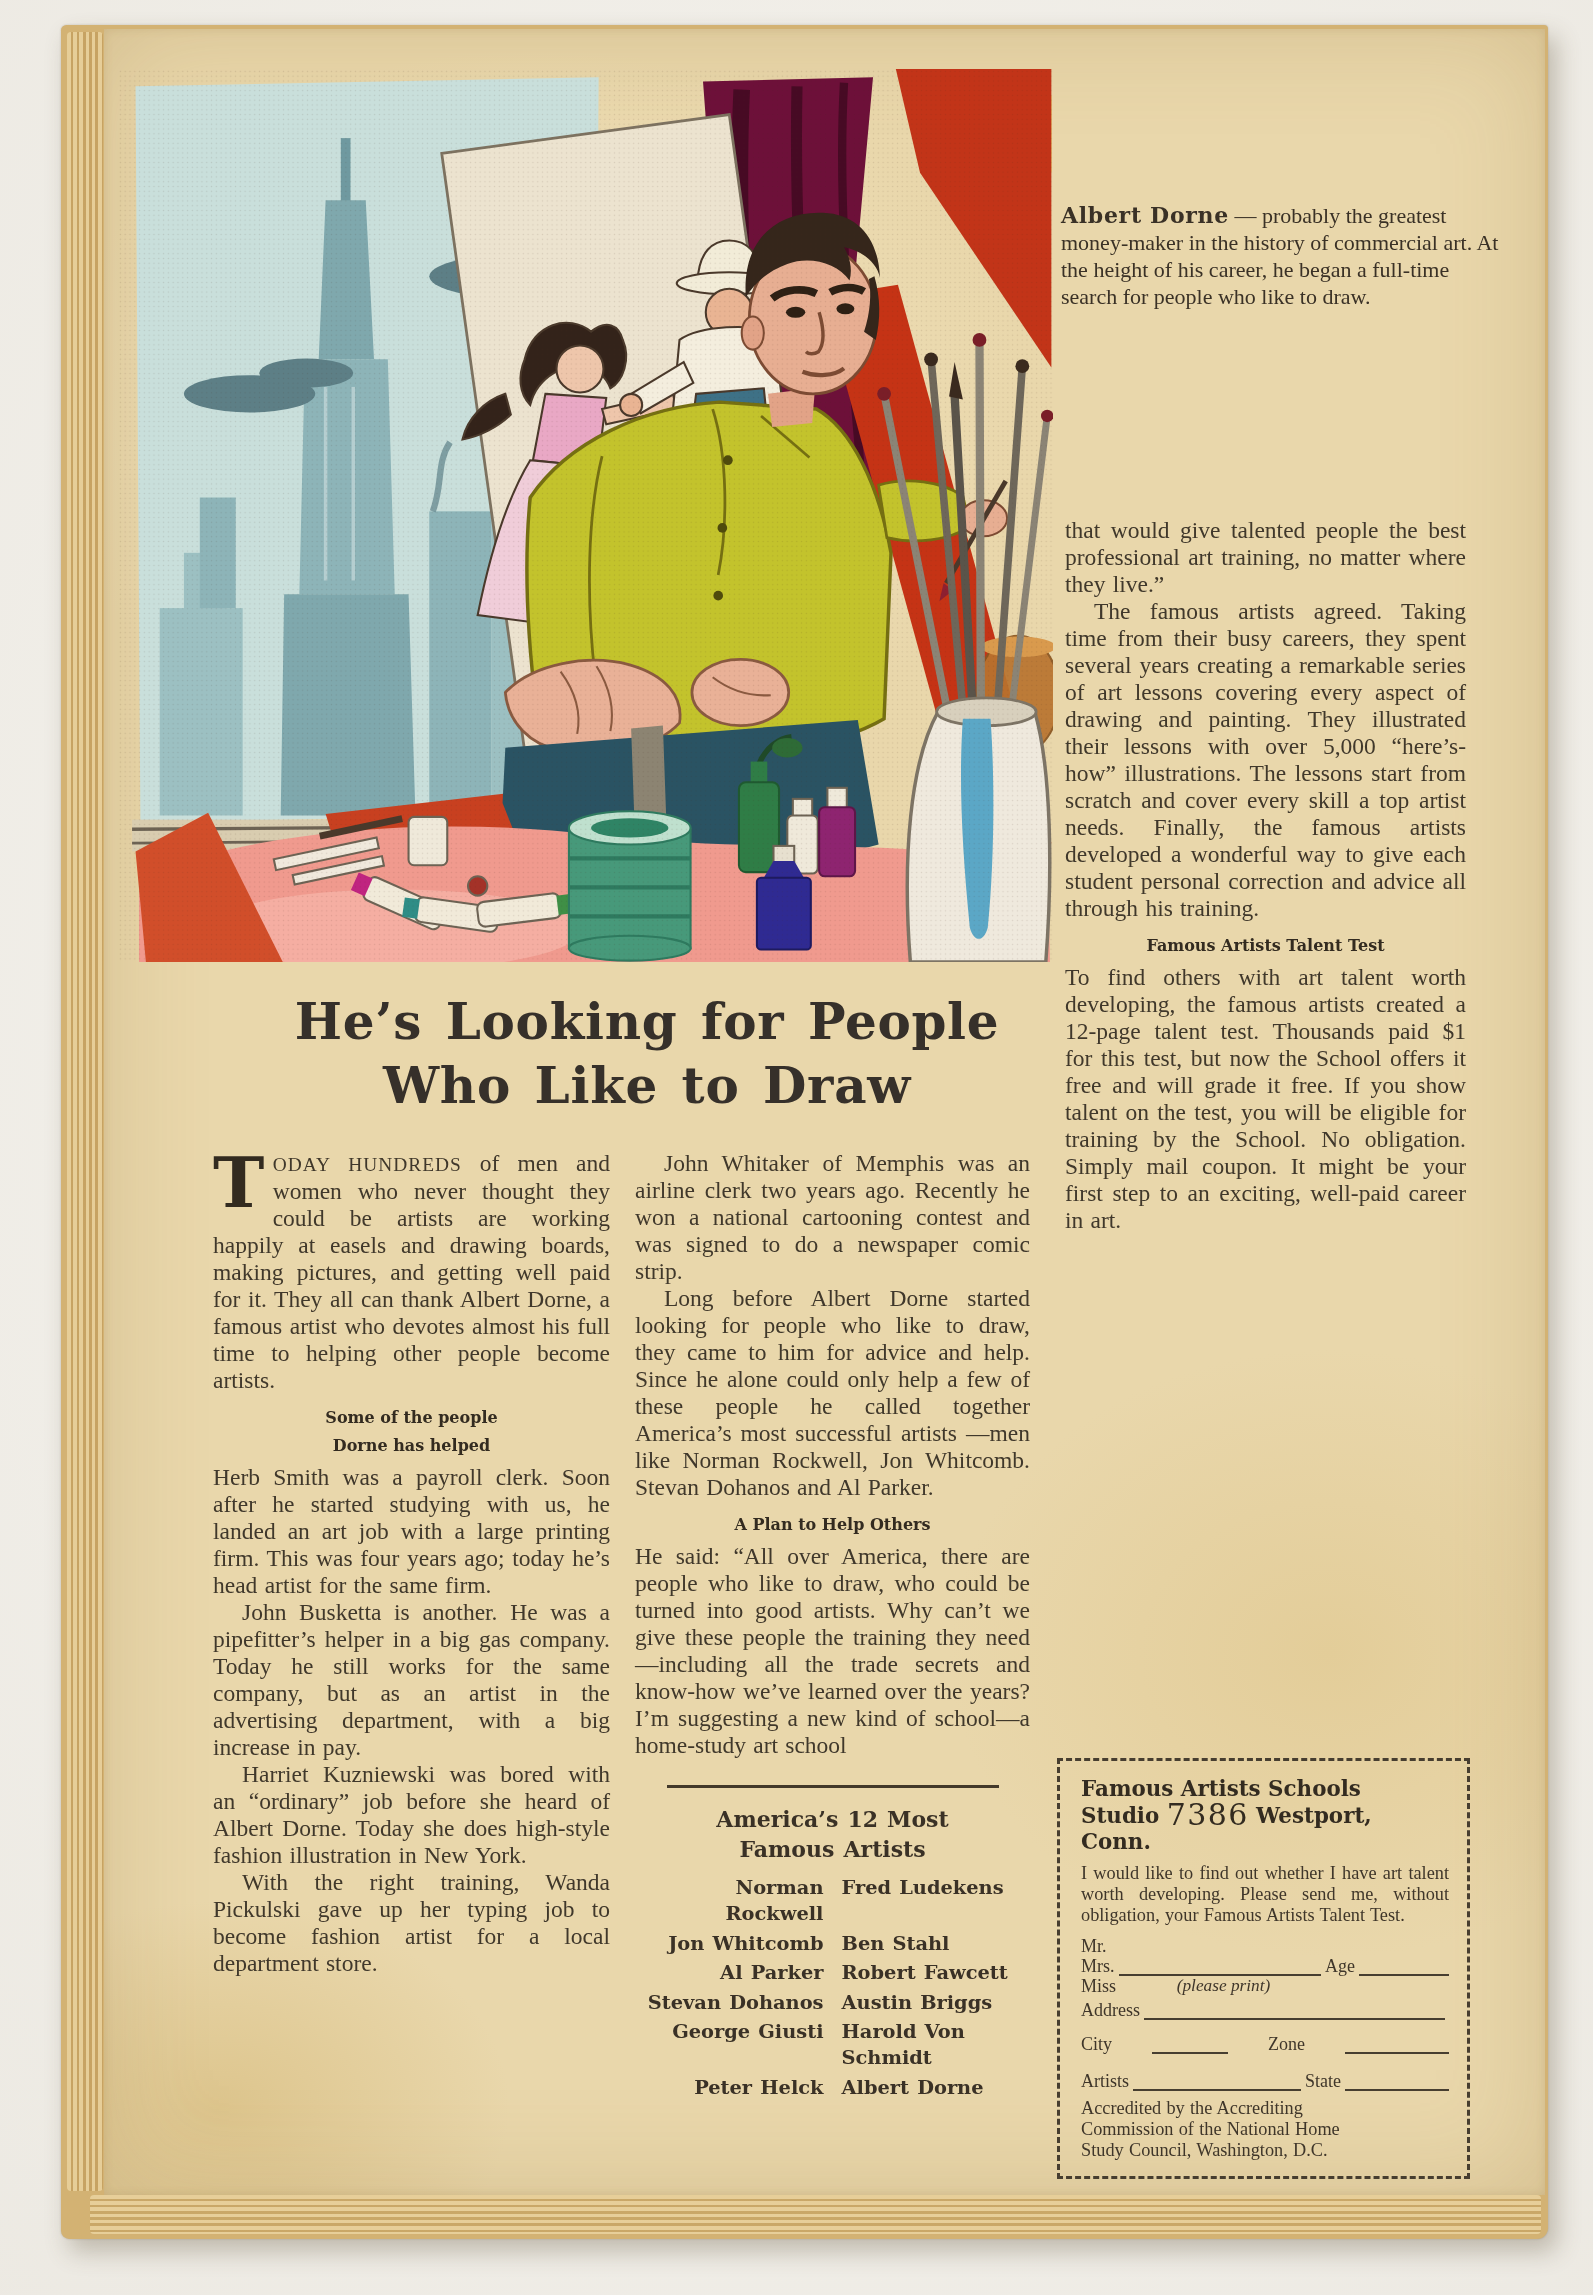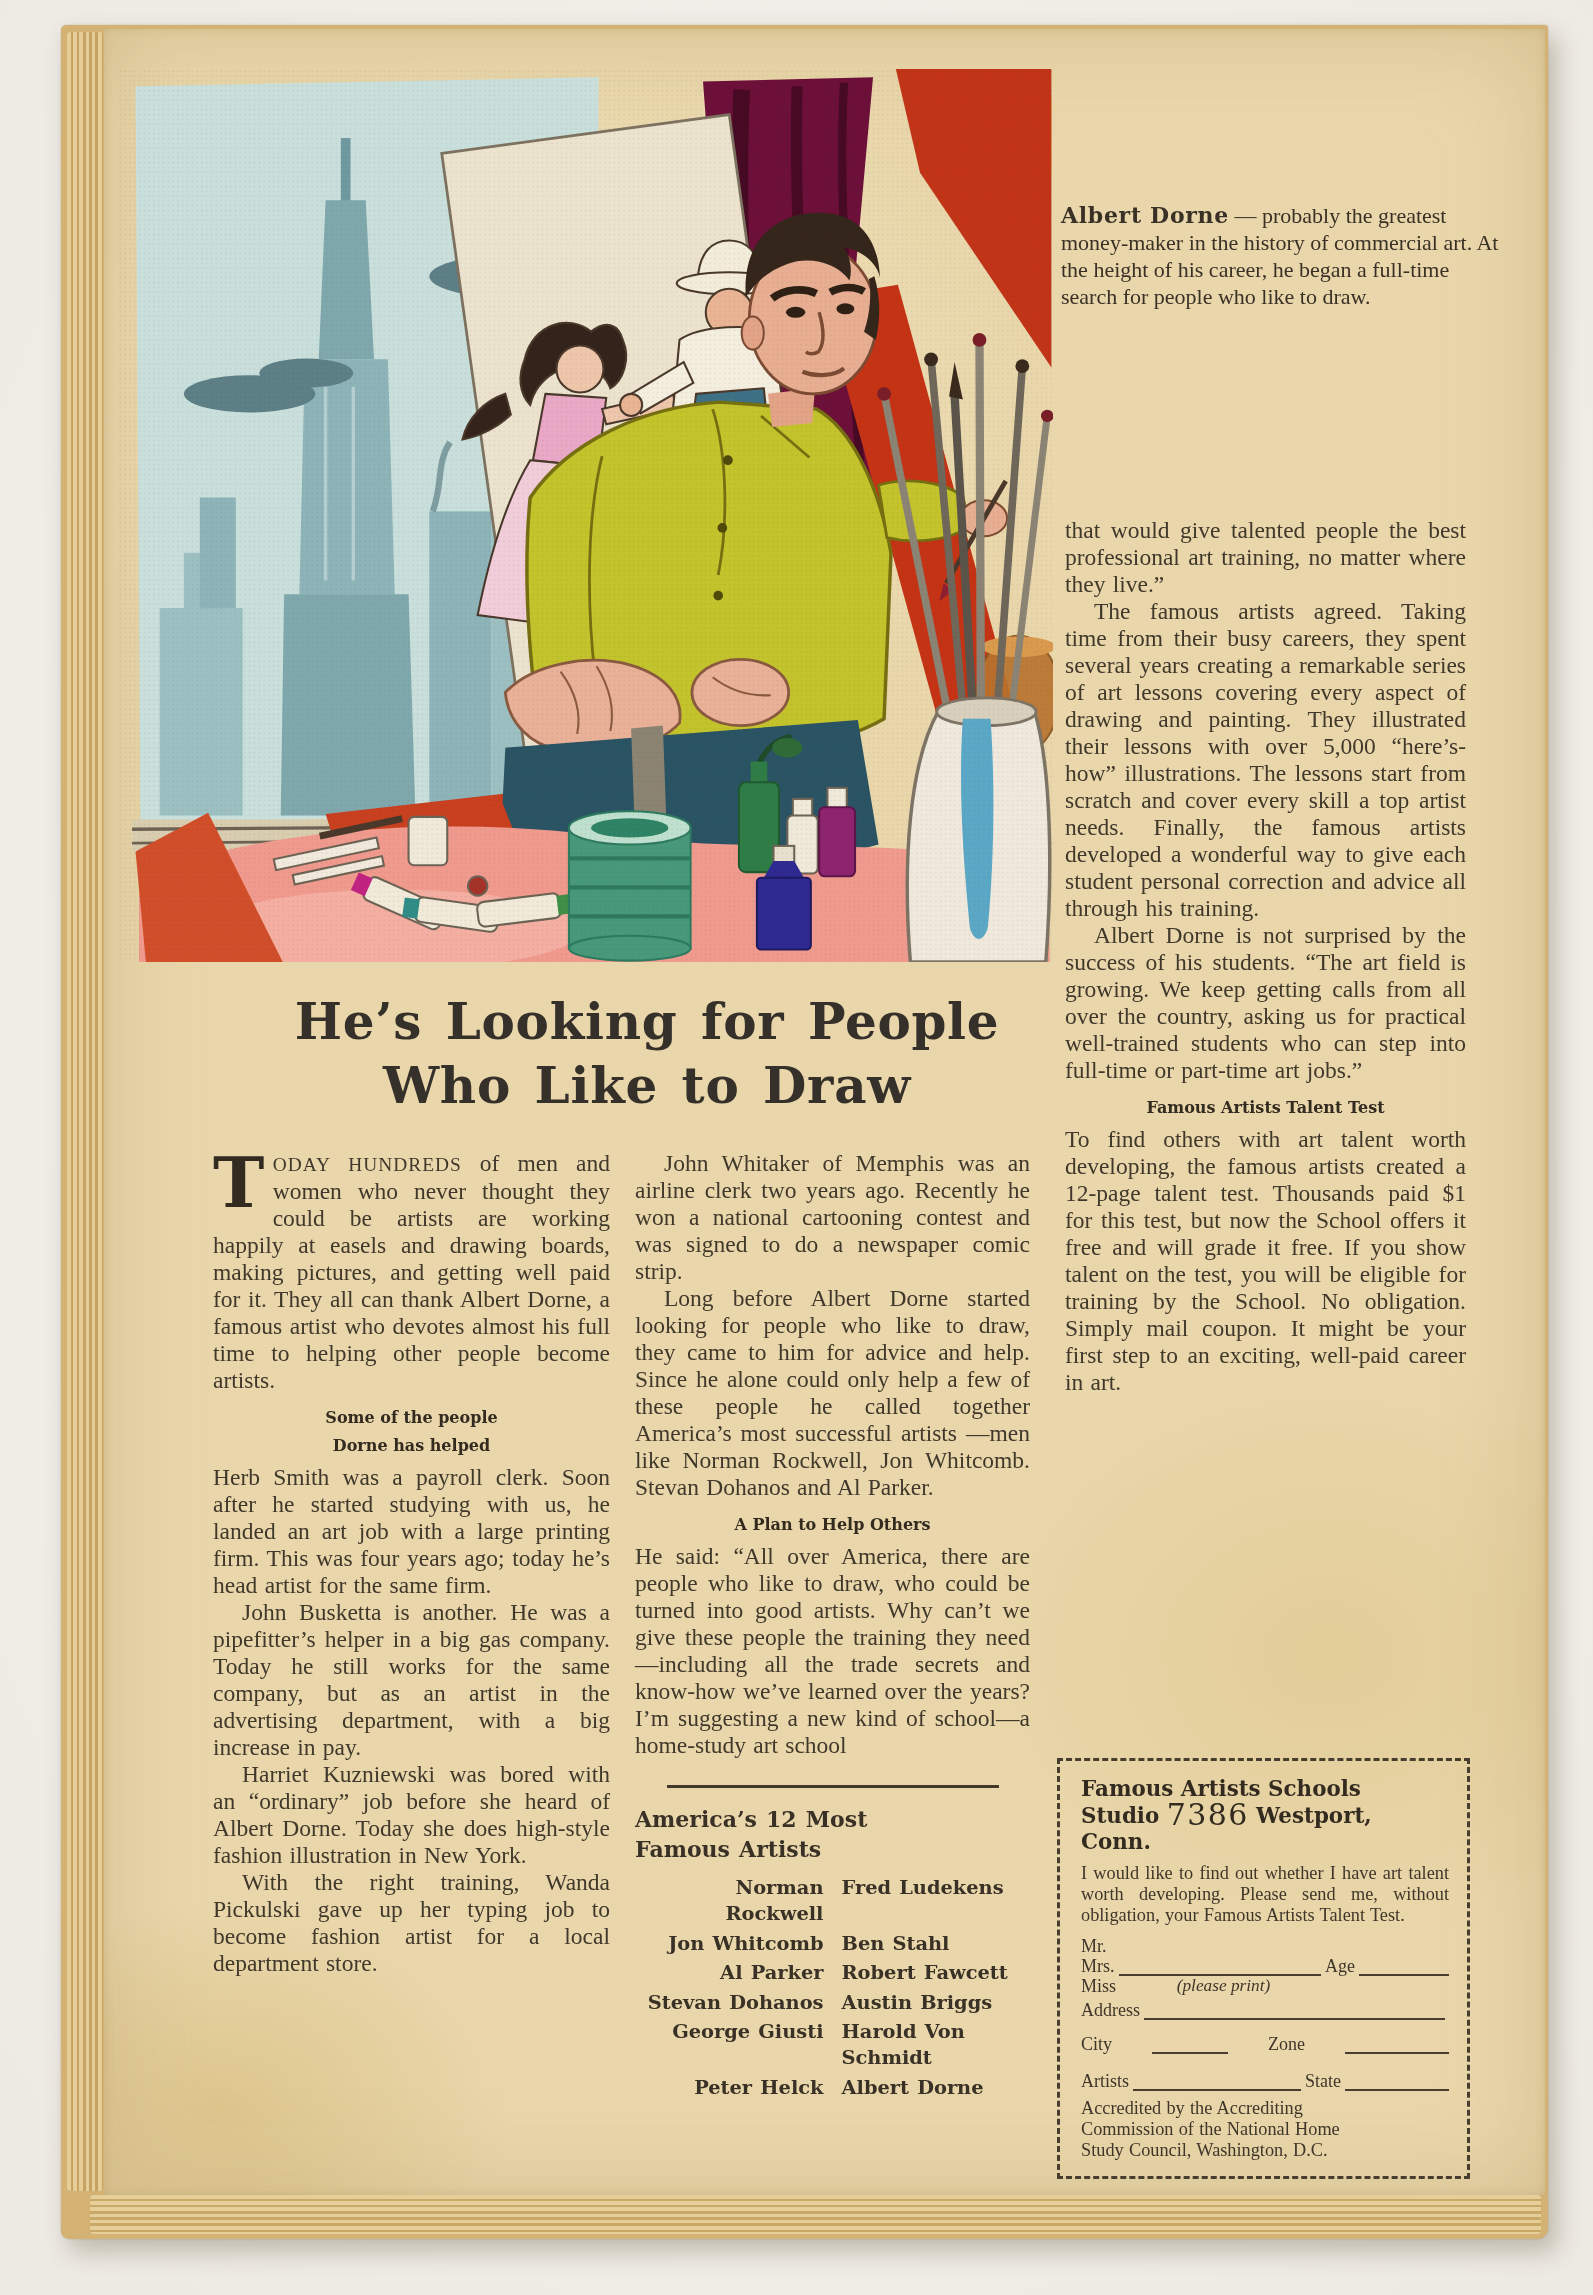--- a/index.html
+++ b/index.html
@@ -68,21 +68,21 @@
     color:#332b20; text-align:center; margin:9.7px 0 4.1px 0; word-spacing:0;
   }
   .dropcap {
     float:left; font-family:"DejaVu Serif", serif; font-weight:700;
     font-size:69px; line-height:54px; padding:5.5px 8.3px 0 0; color:#332b20;
   }
   .lead-caps { font-size:19.4px; letter-spacing:1px; }
   
   .famous-rule { margin:26px auto 16.6px auto; width:332px; border:0; border-top:3.5px solid #43392a; }
   .famous-title {
-    font-family:"DejaVu Serif", serif; font-weight:700;
+    text-align:center; font-family:"DejaVu Serif", serif; font-weight:700;
     font-size:22px; line-height:30px; color:#3a3126;
   }
   .famous-list {
     margin-top:11px; display:grid; grid-template-columns:1fr 1fr; column-gap:18px; row-gap:3.5px;
     font-family:"DejaVu Serif", serif; font-weight:700; font-size:19.4px; line-height:26px; color:#3a3126;
   }
   .famous-list .fl { text-align:right; }
   .famous-list .fr { text-align:left; }
   
   .coupon {
@@ -342,21 +342,20 @@
           <span class="fl">George Giusti</span>
             <span class="fr">Harold Von Schmidt</span>
           <span class="fl">Peter Helck</span>
             <span class="fr">Albert Dorne</span>
         </div>
       </div>
 
       <div class="col col-right">
         <p>that would give talented people the best professional art training, no matter where they live.”</p>
         <p class="indent">The famous artists agreed. Taking time from their busy careers, they spent several years creating a remarkable series of art lessons covering every aspect of drawing and painting. They illustrated their lessons with over 5,000 “here’s-how” illustrations. The lessons start from scratch and cover every skill a top artist needs. Finally, the famous artists developed a wonderful way to give each student personal correction and advice all through his training.</p>
-        <p class="indent">Albert Dorne is not surprised by the success of his students. “The art field is growing. We keep getting calls from all over the country, asking us for practical well-trained students who can step into full-time or part-time art jobs.”</p>
         <div class="subhead">Famous Artists Talent Test</div>
         <p>To find others with art talent worth developing, the famous artists created a 12-page talent test. Thousands paid $1 for this test, but now the School offers it free and will grade it free. If you show talent on the test, you will be eligible for training by the School. No obligation. Simply mail coupon. It might be your first step to an exciting, well-paid career in art.</p>
       </div>
 
       <div class="coupon">
         <div class="coupon-title">Famous Artists Schools</div>
         <div class="coupon-title">
           <span>Studio</span>
           <span class="studio-number">7386</span>
           <span>Westport, Conn.</span>

